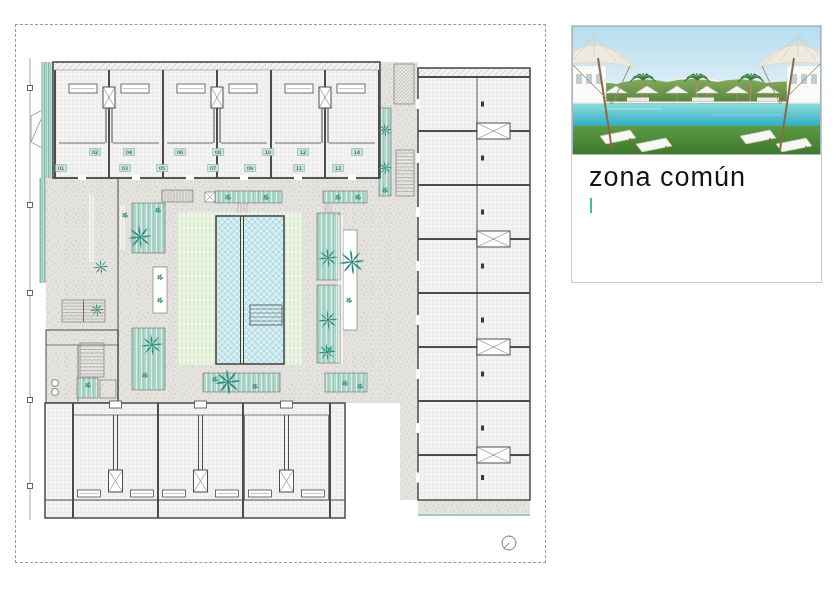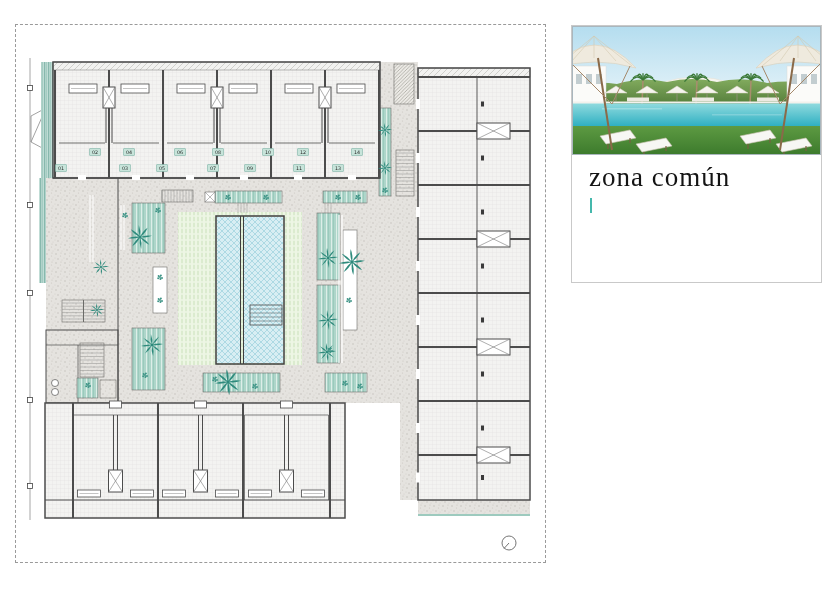--- a/index.html
+++ b/index.html
@@ -6,21 +6,21 @@
   body{width:840px;height:593px;position:relative;background:#ffffff;overflow:hidden;
        font-family:"Liberation Sans",sans-serif;}
   .plan-sheet{position:absolute;left:15px;top:24px;width:531px;height:539px;
               border:1px dashed #9a9a9a;box-sizing:border-box;background:#fff;}
   .plan-sheet svg{display:block;}
   .photo-card{position:absolute;left:571px;top:25px;width:249px;height:256px;
               border:1px solid #c9c9c9;background:#fff;}
   .photo-wrap{width:249px;height:129px;border-bottom:1px solid #dddddd;box-sizing:border-box;}
   .photo-wrap svg{display:block;outline:1px solid #a9b6bd;outline-offset:-1px;}
   .card-title{margin:7px 0 0 17px;font-size:27px;line-height:1.15;color:#141414;
-              letter-spacing:1px;font-family:Liberation Serif, serif;}
+              letter-spacing:1px;font-family:Liberation Sans, sans-serif;}
   .text-cursor{margin:5px 0 0 18px;width:2px;height:15px;}
   .t{font-family:"DejaVu Sans",sans-serif;}
 </style>
 </head>
 <body>
 
 <div class="plan-sheet">
   <svg id="plan-svg" width="529" height="537" viewBox="16 25 529 537">
     <defs>
       <pattern id="grid" width="4" height="4" patternUnits="userSpaceOnUse">

